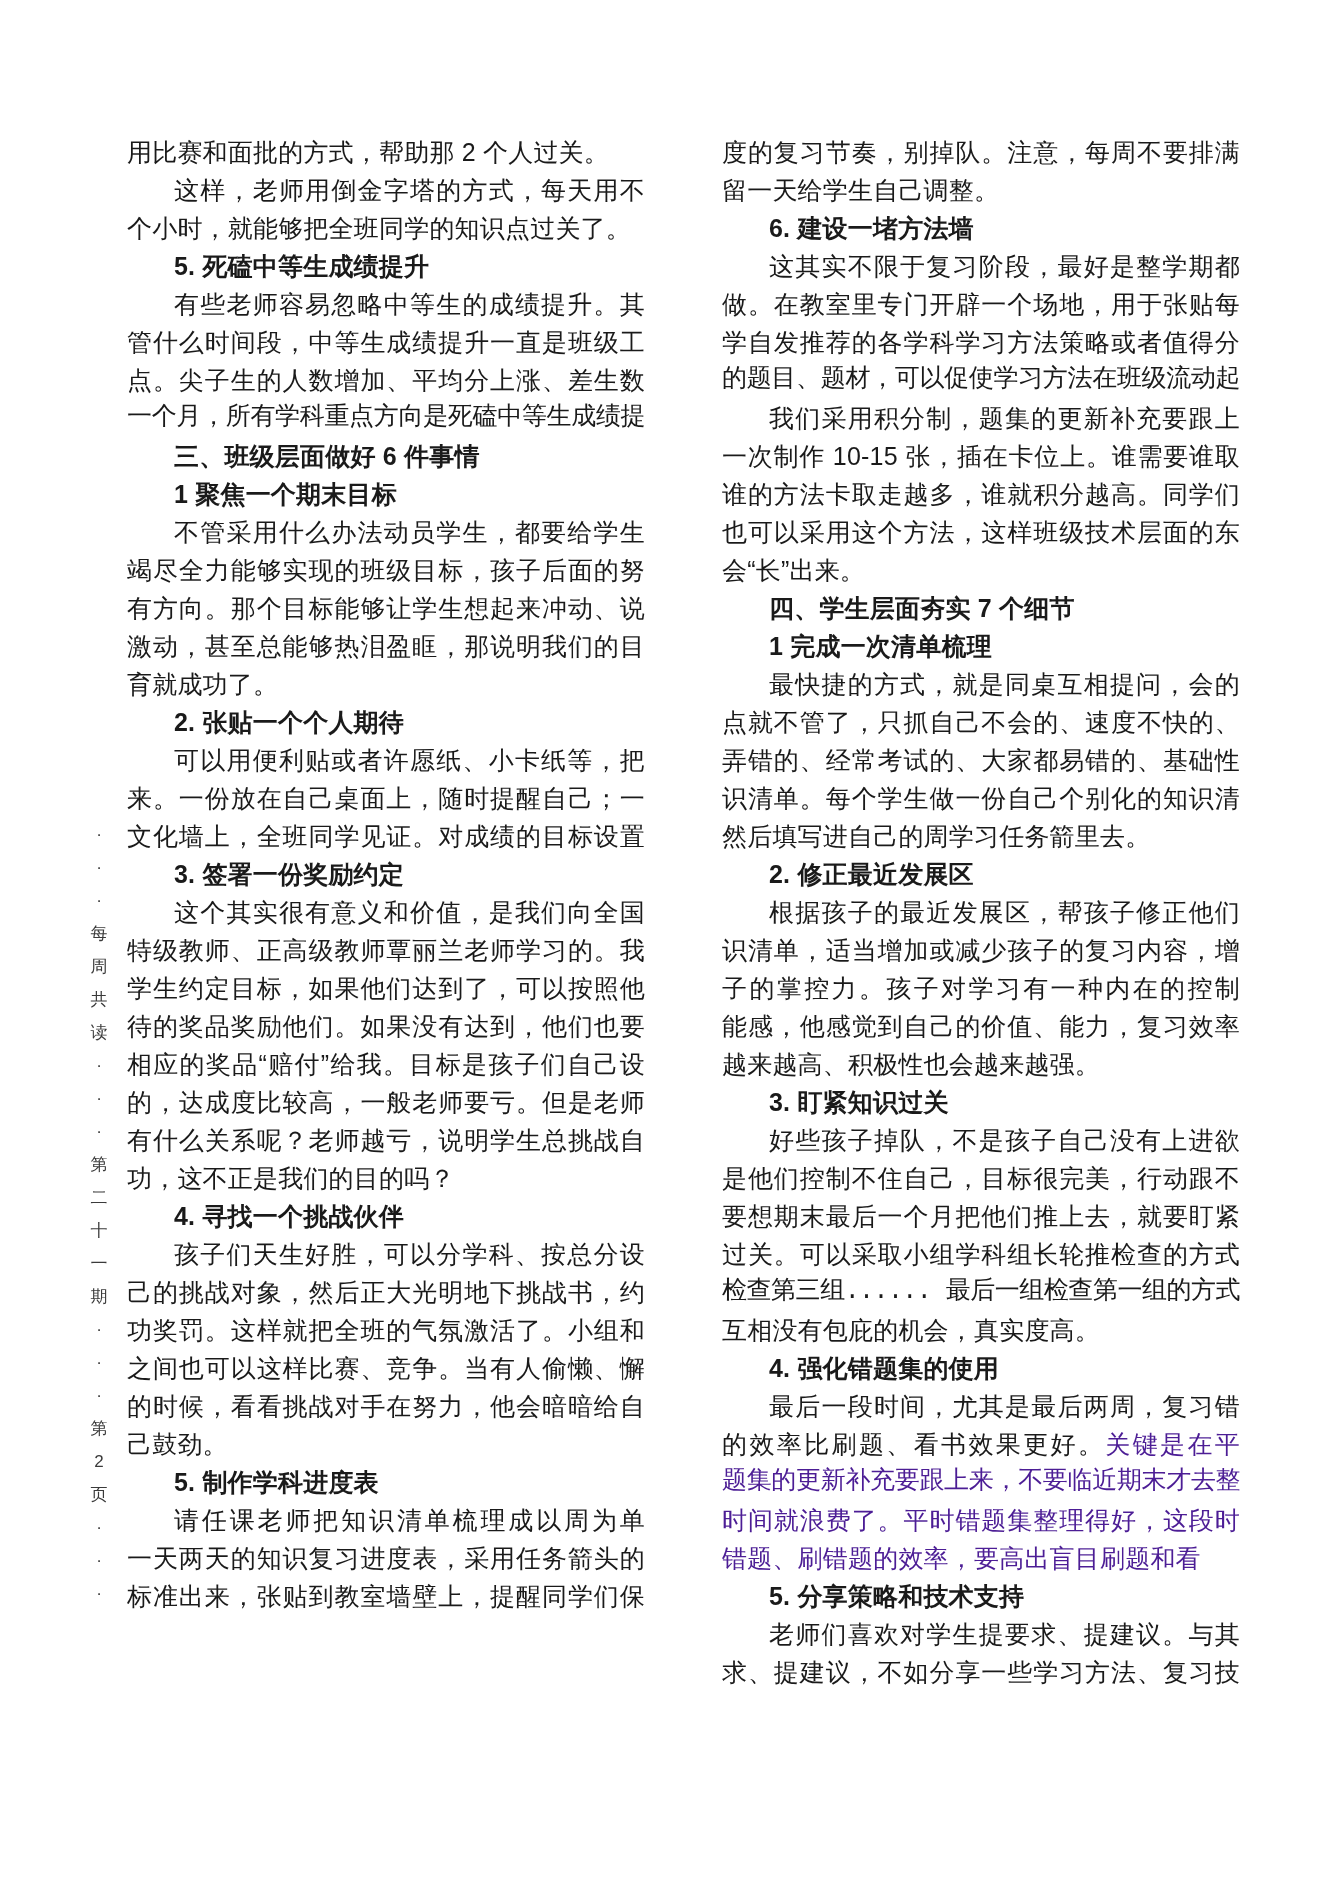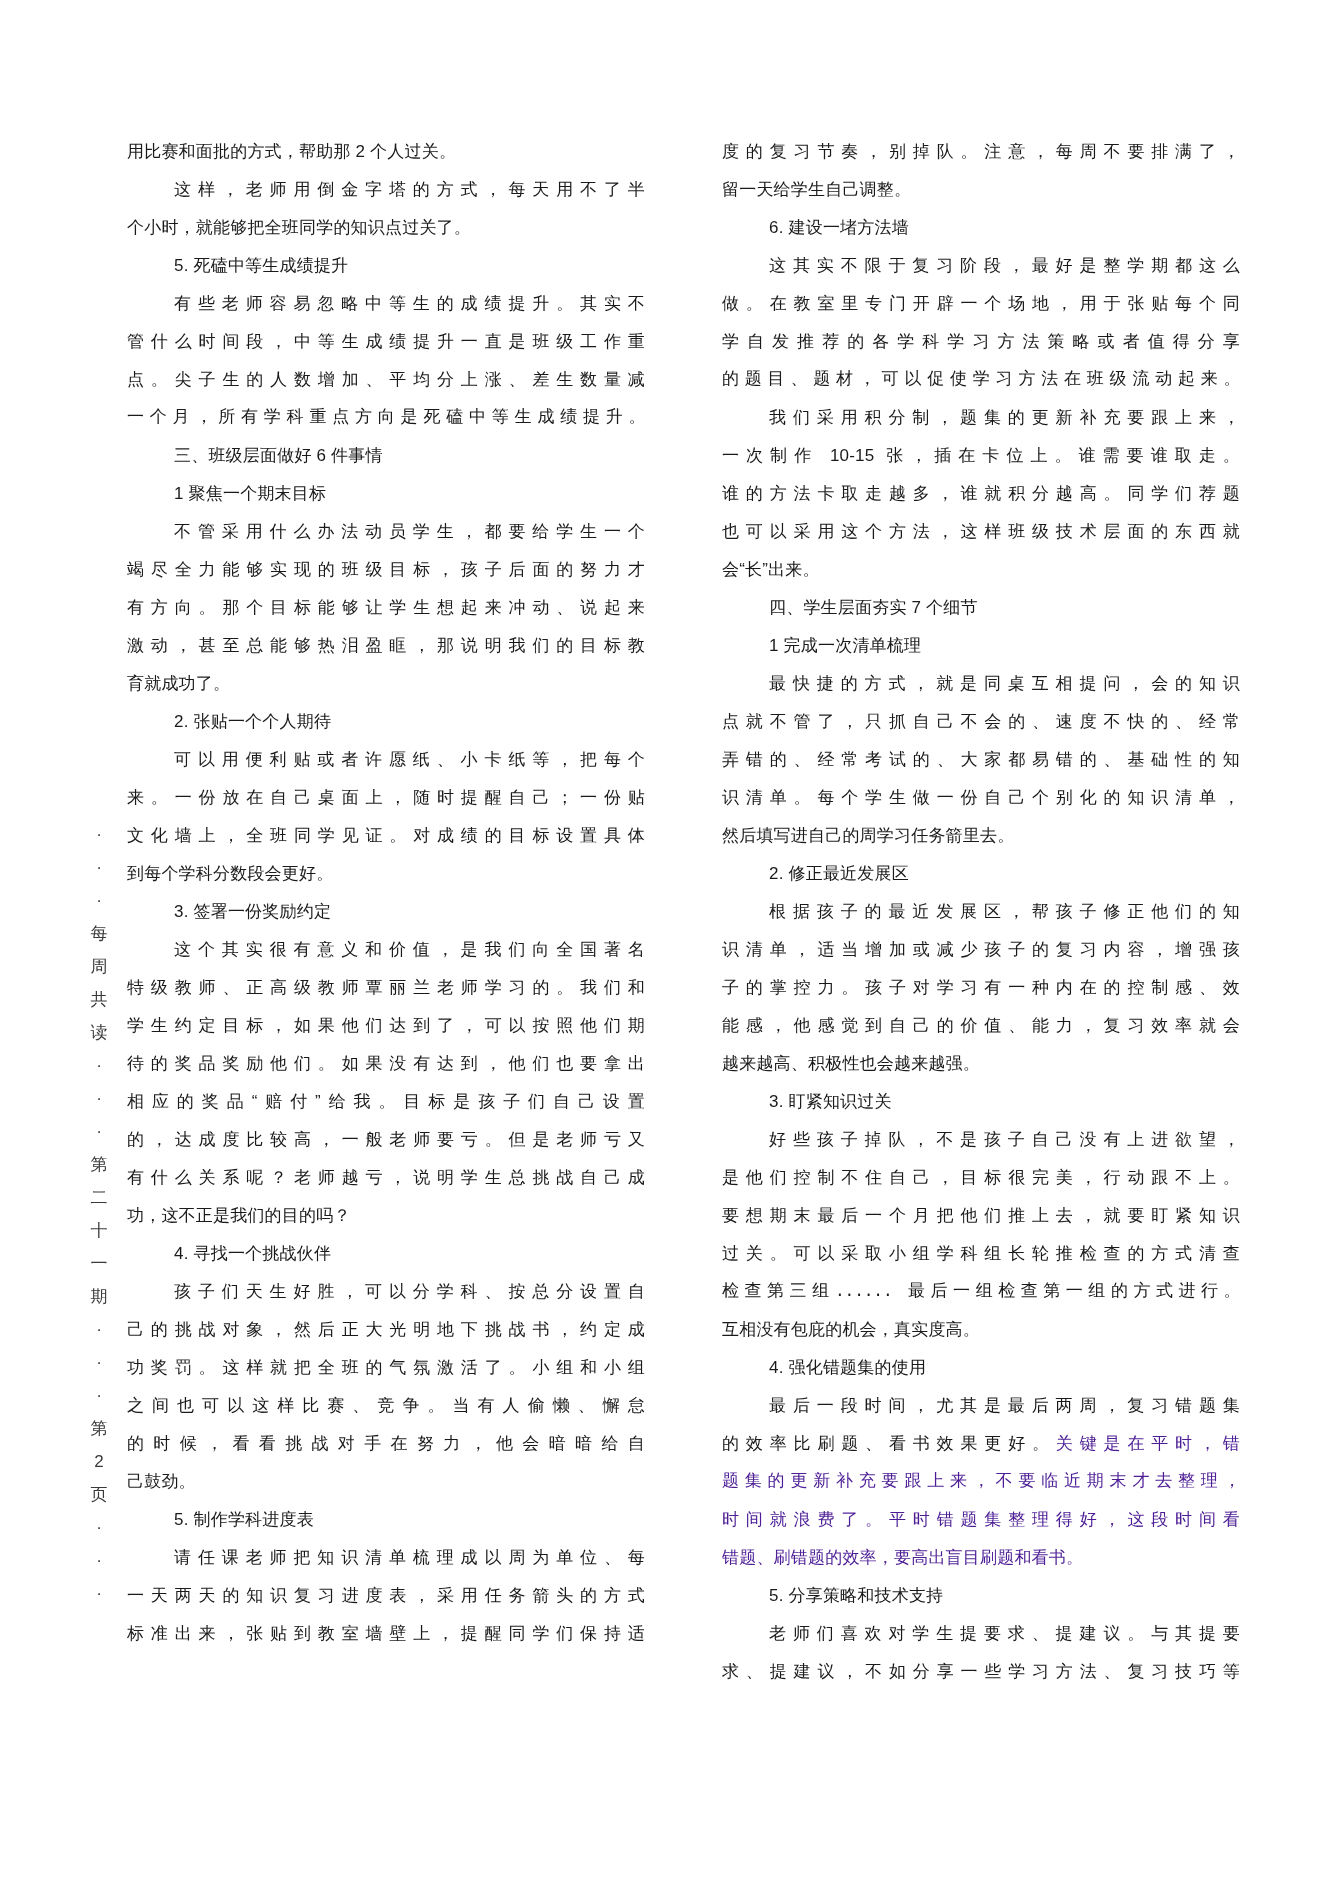--- a/index.html
+++ b/index.html
@@ -7,31 +7,31 @@
     position:relative;
     width:1339px;height:1894px;
     background:#ffffff;
     font-family:"Liberation Sans",sans-serif;
     overflow:hidden;
   }
   .col{
     position:absolute;
     top:133px;
     width:518px;
-    font-size:17px;
+    font-size:25px;
     line-height:38px;
     color:#1a1a1a;
     letter-spacing:0.2px;
   }
   .col-left{left:127px;}
   .col-right{left:722px;}
   .line{height:38px;overflow:hidden;white-space:normal;}
   .line.just{text-align:justify;text-align-last:justify;}
   .line.indent{text-indent:47px;}
-  .line.heading{font-weight:normal;}
+  .line.heading{font-weight:bold;}
   .line.tight{letter-spacing:-0.6px;font-family:Liberation Mono, monospace;}
   .gray{color:#4c1d95;}
   .sidebar{
     position:absolute;
     left:86px;top:818px;width:26px;
     display:flex;flex-direction:column;align-items:center;
     font-size:17px;color:#3a3a3a;
   }
   .sidebar .g{
     height:33px;width:26px;
@@ -81,21 +81,20 @@
       <div class="line heading indent">1 聚焦一个期末目标</div>
       <div class="line indent just">不管采用什么办法动员学生，都要给学生一个</div>
       <div class="line just">竭尽全力能够实现的班级目标，孩子后面的努力才</div>
       <div class="line just">有方向。那个目标能够让学生想起来冲动、说起来</div>
       <div class="line just">激动，甚至总能够热泪盈眶，那说明我们的目标教</div>
       <div class="line">育就成功了。</div>
       <div class="line heading indent">2. 张贴一个个人期待</div>
       <div class="line indent just">可以用便利贴或者许愿纸、小卡纸等，把每个</div>
       <div class="line just">来。一份放在自己桌面上，随时提醒自己；一份贴</div>
       <div class="line just">文化墙上，全班同学见证。对成绩的目标设置具体</div>
-      <div class="line">到每个学科分数段会更好。</div>
       <div class="line heading indent">3. 签署一份奖励约定</div>
       <div class="line indent just">这个其实很有意义和价值，是我们向全国著名</div>
       <div class="line just">特级教师、正高级教师覃丽兰老师学习的。我们和</div>
       <div class="line just">学生约定目标，如果他们达到了，可以按照他们期</div>
       <div class="line just">待的奖品奖励他们。如果没有达到，他们也要拿出</div>
       <div class="line just">相应的奖品“赔付”给我。目标是孩子们自己设置</div>
       <div class="line just">的，达成度比较高，一般老师要亏。但是老师亏又</div>
       <div class="line just">有什么关系呢？老师越亏，说明学生总挑战自己成</div>
       <div class="line">功，这不正是我们的目的吗？</div>
       <div class="line heading indent">4. 寻找一个挑战伙伴</div>

